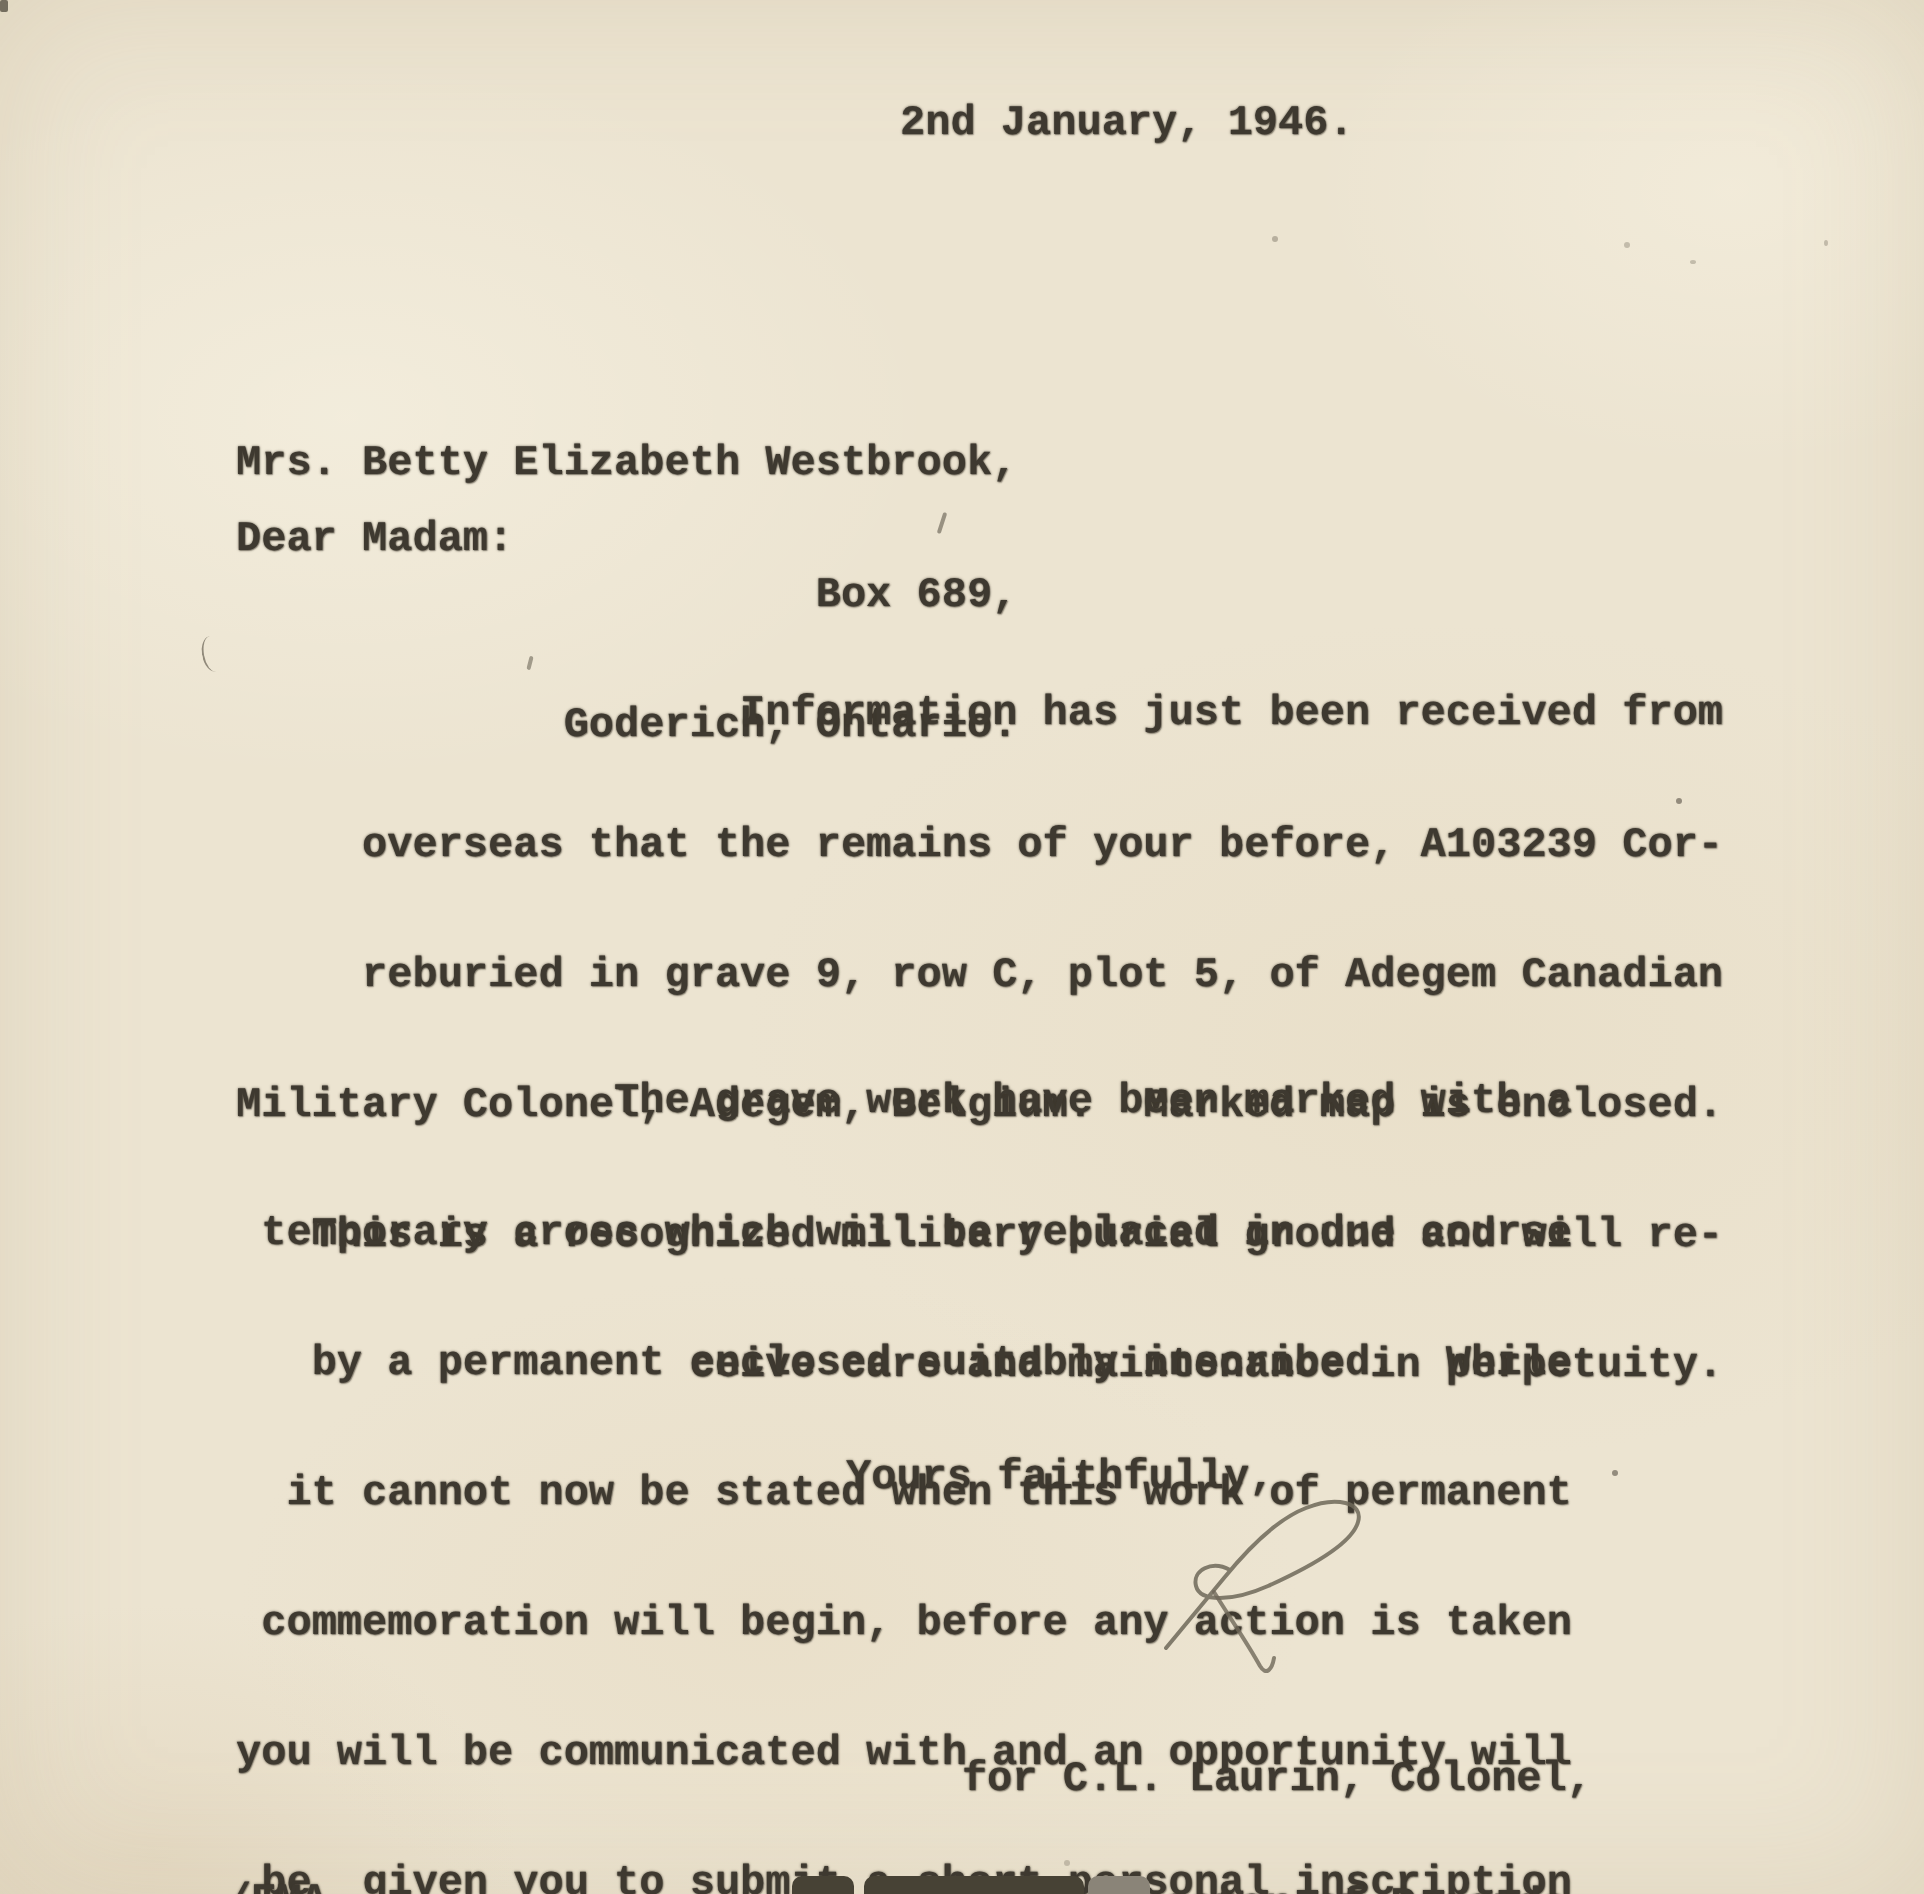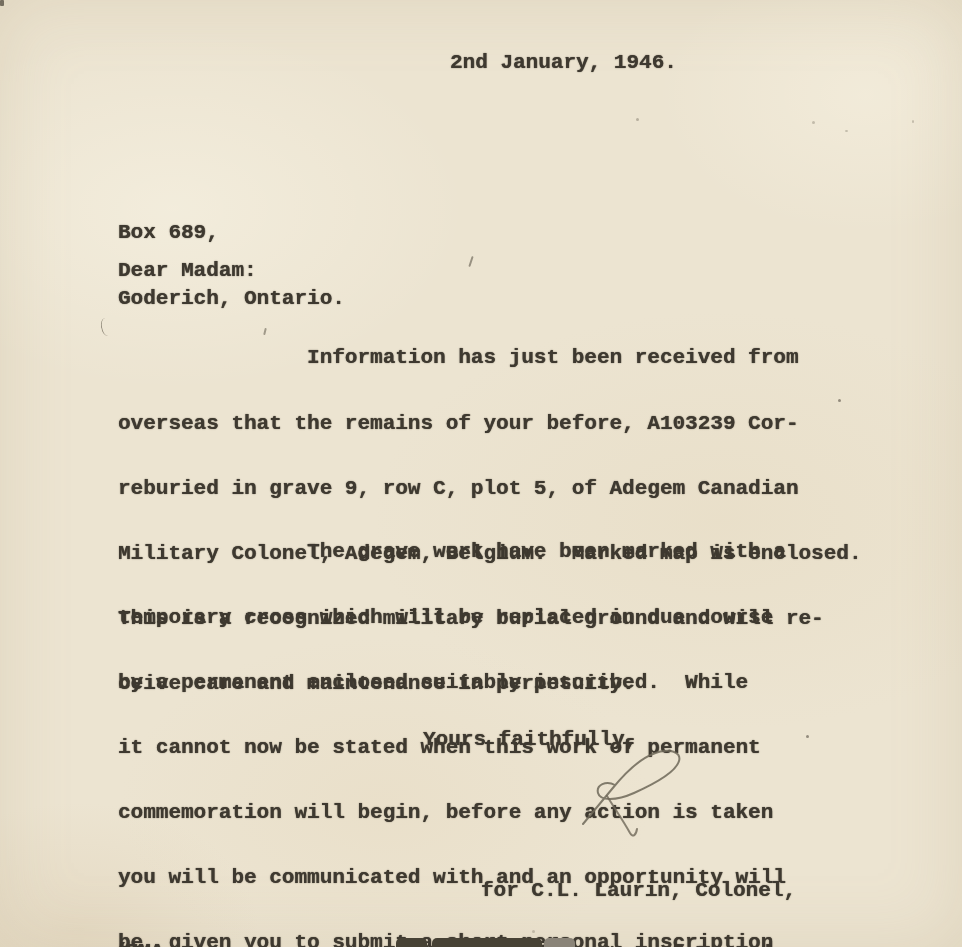--- a/index.html
+++ b/index.html
@@ -19,20 +19,21 @@
   }
   .type{
     position:absolute;
     color:#3e3930;
     font-size:21px;
     line-height:21.7px;
     font-weight:700;
     white-space:pre;
     text-shadow:0 0 1.2px rgba(62,56,45,.85), 0.4px 0.4px 0.6px rgba(62,56,45,.45);
     letter-spacing:0;
+    text-align:right;
   }
   .line{white-space:pre;}
   #date-line{left:450px;top:52px;}
   #recipient-block{left:118px;top:179px;}
   #salutation-line{left:118px;top:260px;}
   #paragraph-1{left:118px;top:304px;}
   #paragraph-2{left:118px;top:498px;}
   #closing-line{left:423px;top:729px;}
   #signature-block{left:428px;top:837px;width:368px;text-align:right;line-height:21.3px;}
   #reference-initials{left:113px;top:941px;}
@@ -57,20 +58,21 @@
   #toolbar-btn-right{left:544px;width:31px;background:#8a8478;}
 </style>
 </head>
 <body>
 
 <div id="scan">
 
   <div id="date-line" class="type">2nd January, 1946.</div>
 
   <div id="recipient-block" class="type">
+    <div class="line">Mrs. Betty Elizabeth Westbrook,</div>
     <div class="line">Box 689,</div>
     <div class="line">Goderich, Ontario.</div>
   </div>
 
   <div id="salutation-line" class="type">Dear Madam:</div>
 
   <div id="paragraph-1" class="type">
     <div class="line">               Information has just been received from</div>
     <div class="line">overseas that the remains of your before, A103239 Cor-</div>
     <div class="line">reburied in grave 9, row C, plot 5, of Adegem Canadian</div>

